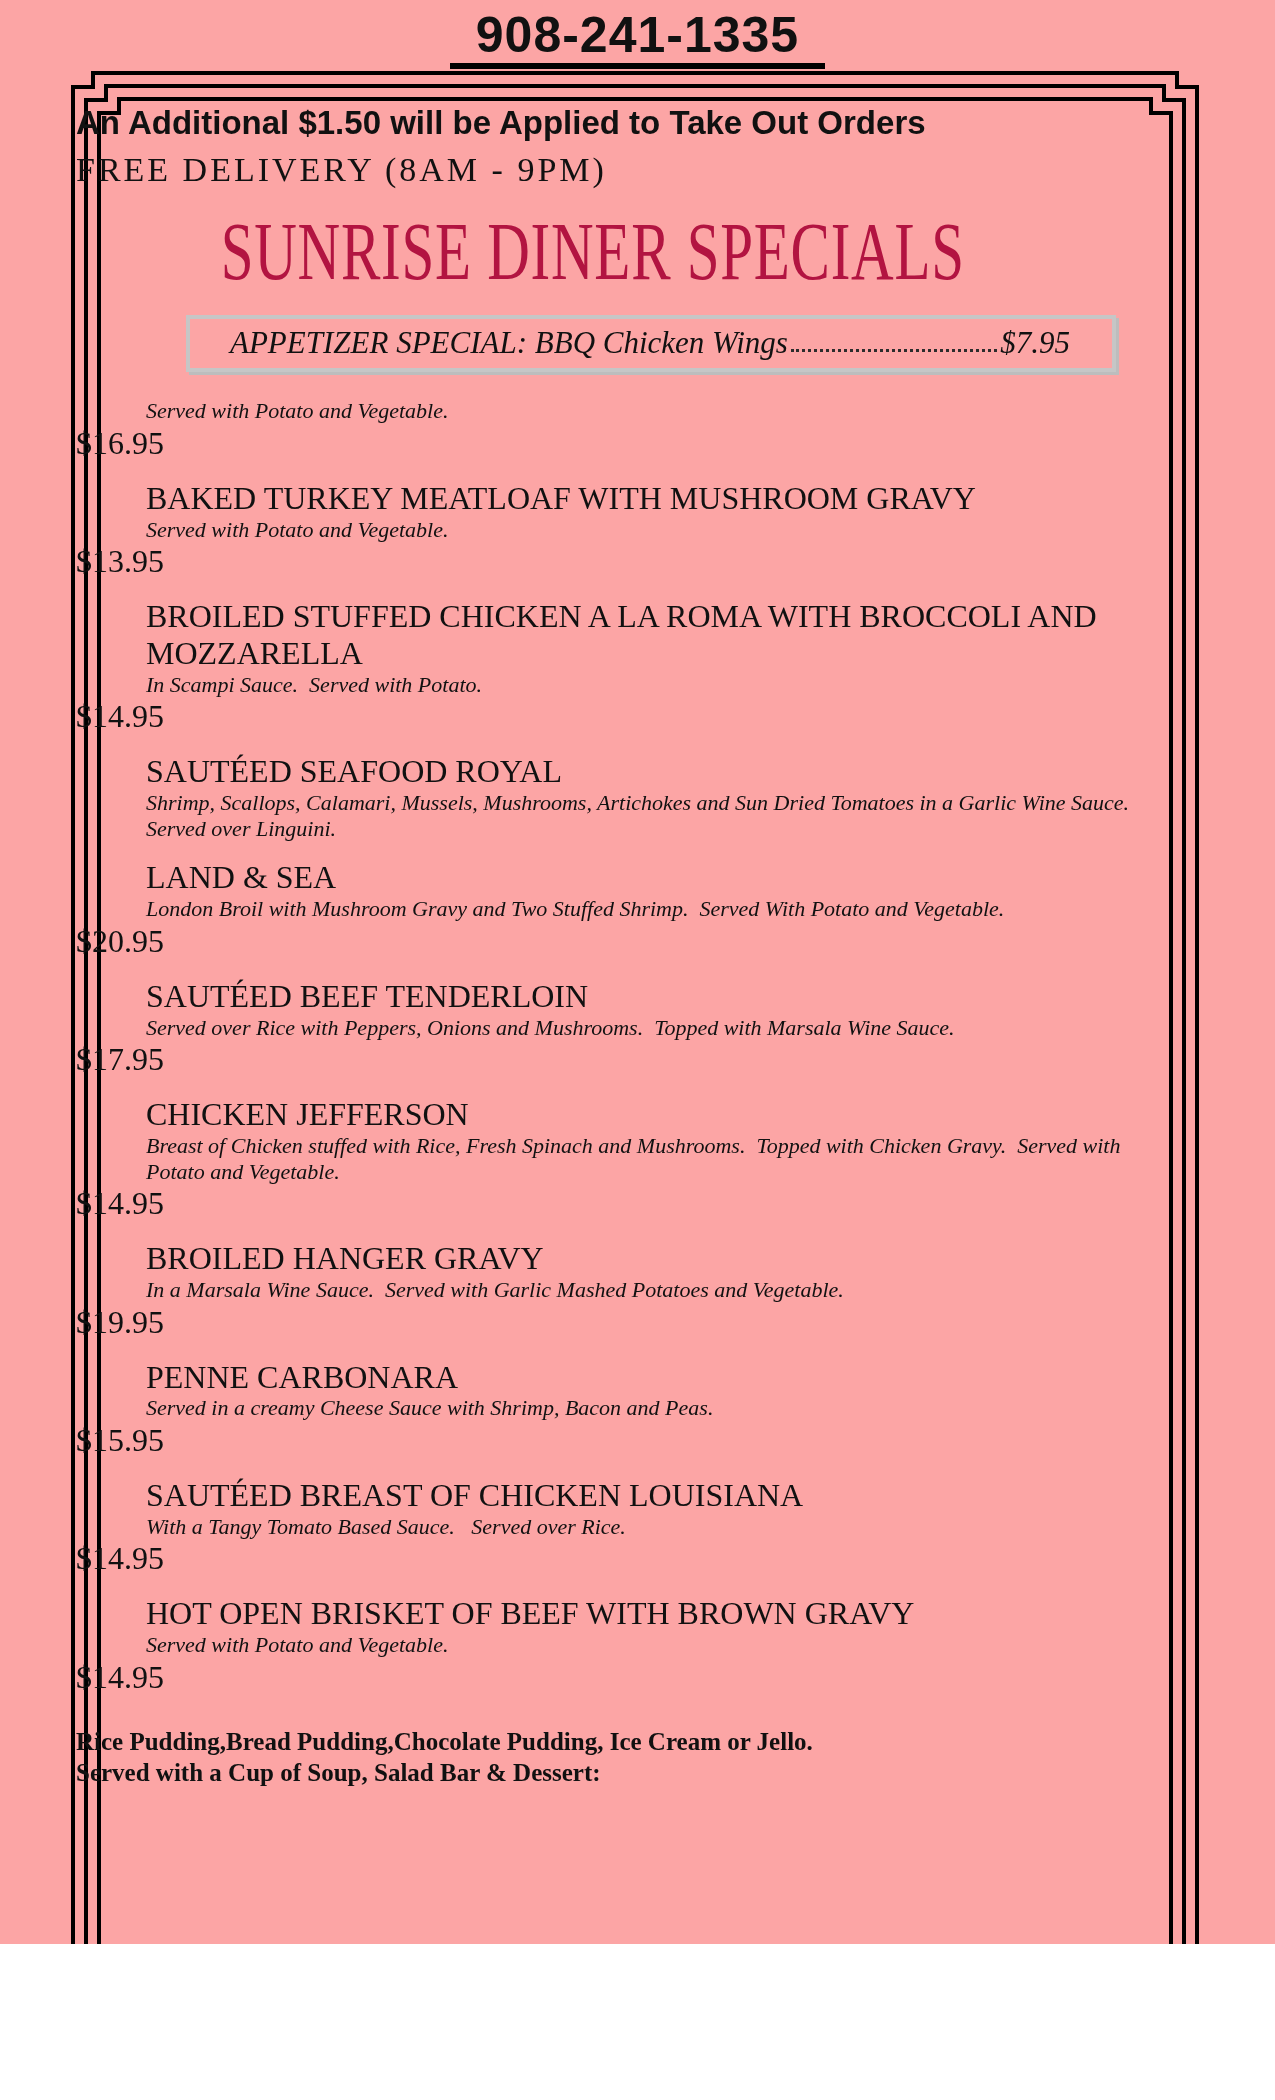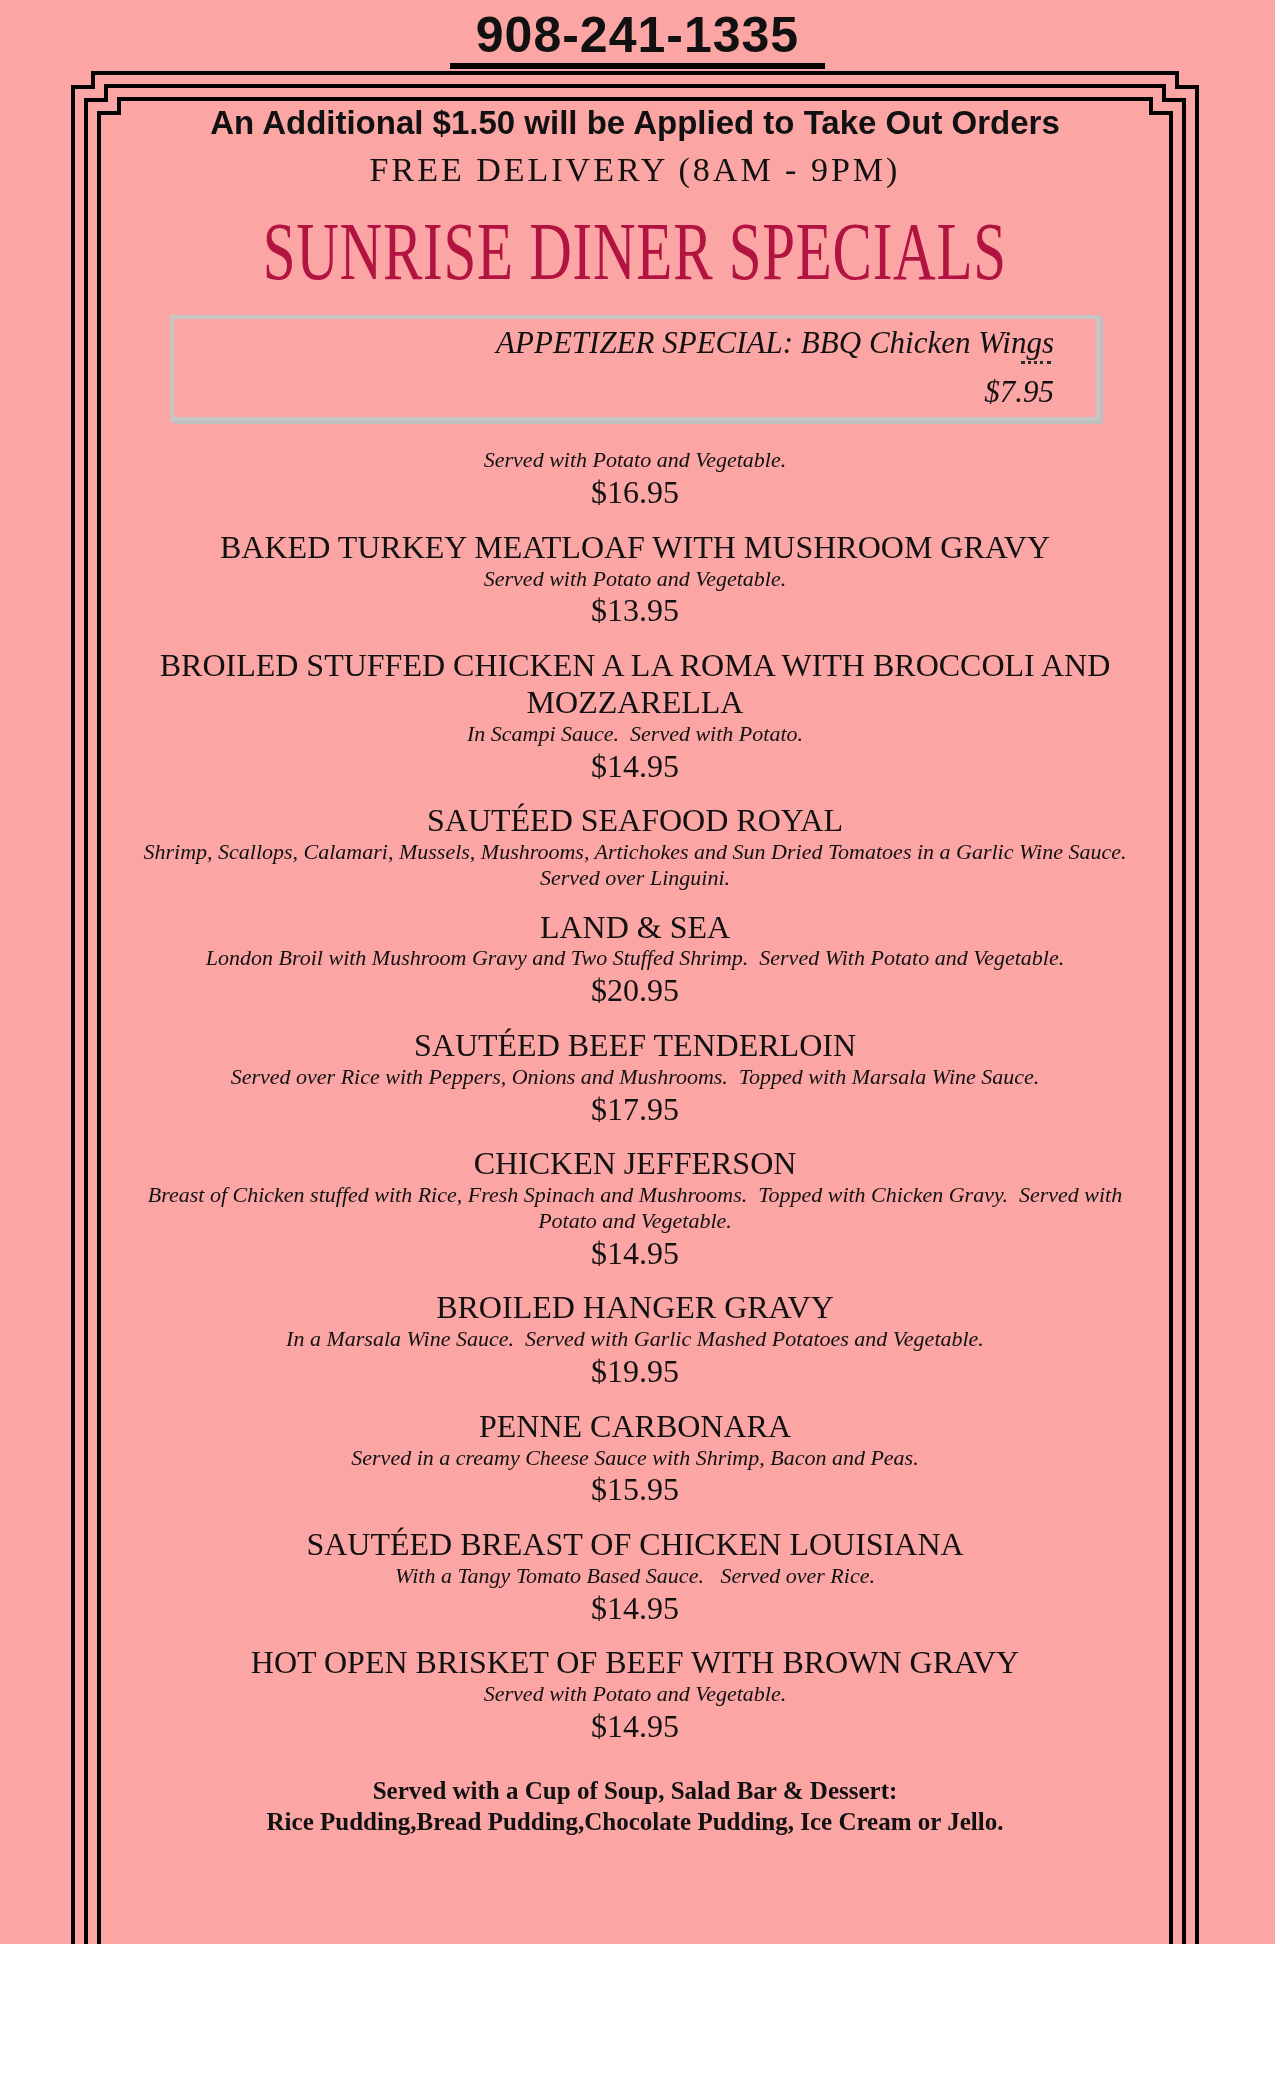--- a/index.html
+++ b/index.html
@@ -20,22 +20,22 @@
     font-weight:bold;font-size:50px;line-height:1.1;
     border-bottom:6px solid #000;padding:0 26px 0 26px;
     letter-spacing:1px;
   }
 
   
   .frame-svg{position:absolute;left:60px;top:60px;}
 
   
   .content{
-    position:absolute;left:60px;top:60px;width:1150px;height:1905px;
-    text-align:center;
+    position:absolute;left:76px;top:60px;width:1150px;height:1905px;
+    text-align:left;
     padding-top:44px;box-sizing:border-box;
   }
 
   .takeout-notice{
     font-family:"Liberation Sans", sans-serif;
     font-weight:bold;font-size:33px;line-height:1.15;
   }
   .free-delivery{
     margin-top:8px;
     font-size:34px;letter-spacing:3px;line-height:1.15;
@@ -51,21 +51,21 @@
     color:var(--title-color,#b21441);
     transform:scaleX(0.72);transform-origin:center top;
     white-space:nowrap;
   }
 
   .appetizer-box{
     width:930px;margin:14px auto 26px auto;
     border:4px solid #c6c6c6;
     box-shadow:3px 3px 0 #bdbdbd;
     padding:5px 42px 7px 40px;box-sizing:border-box;
-    display:flex;align-items:flex-end;flex-direction:column;
+    display:flex;align-items:flex-end;
   }
   .appetizer-label,.appetizer-price{
     font-style:italic;font-size:31px;line-height:1.2;white-space:nowrap;
   }
   .appetizer-leader{
     flex:1 1 auto;
     border-bottom:3px dotted #2c2c2c;
     margin:0 3px 9px 3px;
     min-width:30px;
   }
@@ -188,21 +188,21 @@
         </div>
 
         <div class="menu-item">
           <div class="item-name">HOT OPEN BRISKET OF BEEF WITH BROWN GRAVY</div>
           <div class="item-desc">Served with Potato and Vegetable.</div>
           <div class="item-price">$14.95</div>
         </div>
       </div>
 
     <div class="footer-note">
+      <div>Rice Pudding,Bread Pudding,Chocolate Pudding, Ice Cream or Jello.</div>
       <div>Served with a Cup of Soup, Salad Bar &amp;  Dessert:</div>
-      <div>Rice Pudding,Bread Pudding,Chocolate Pudding, Ice Cream or Jello.</div>
     </div>
 
   </div>
 
   <div class="sharing-note">Sharing is an additional $3.99 with a Cup of Soup</div>
 
 </div>
 
 </body></html>

